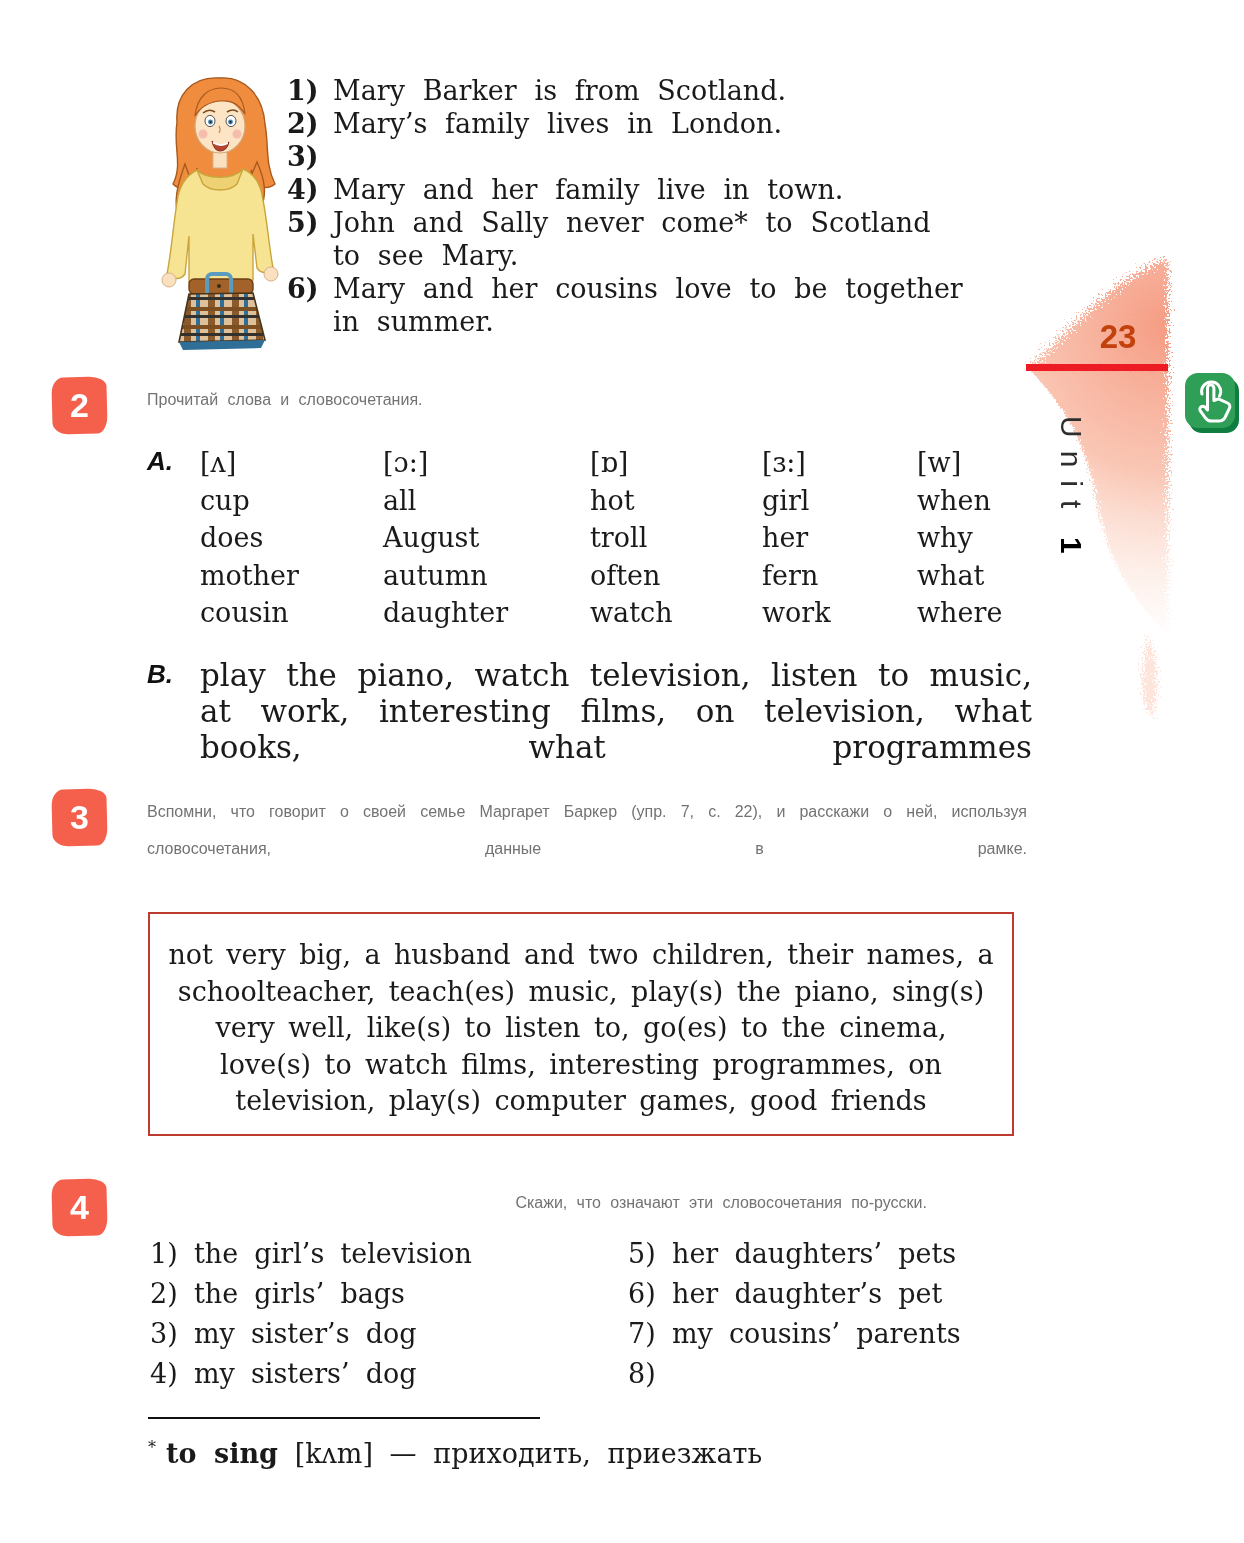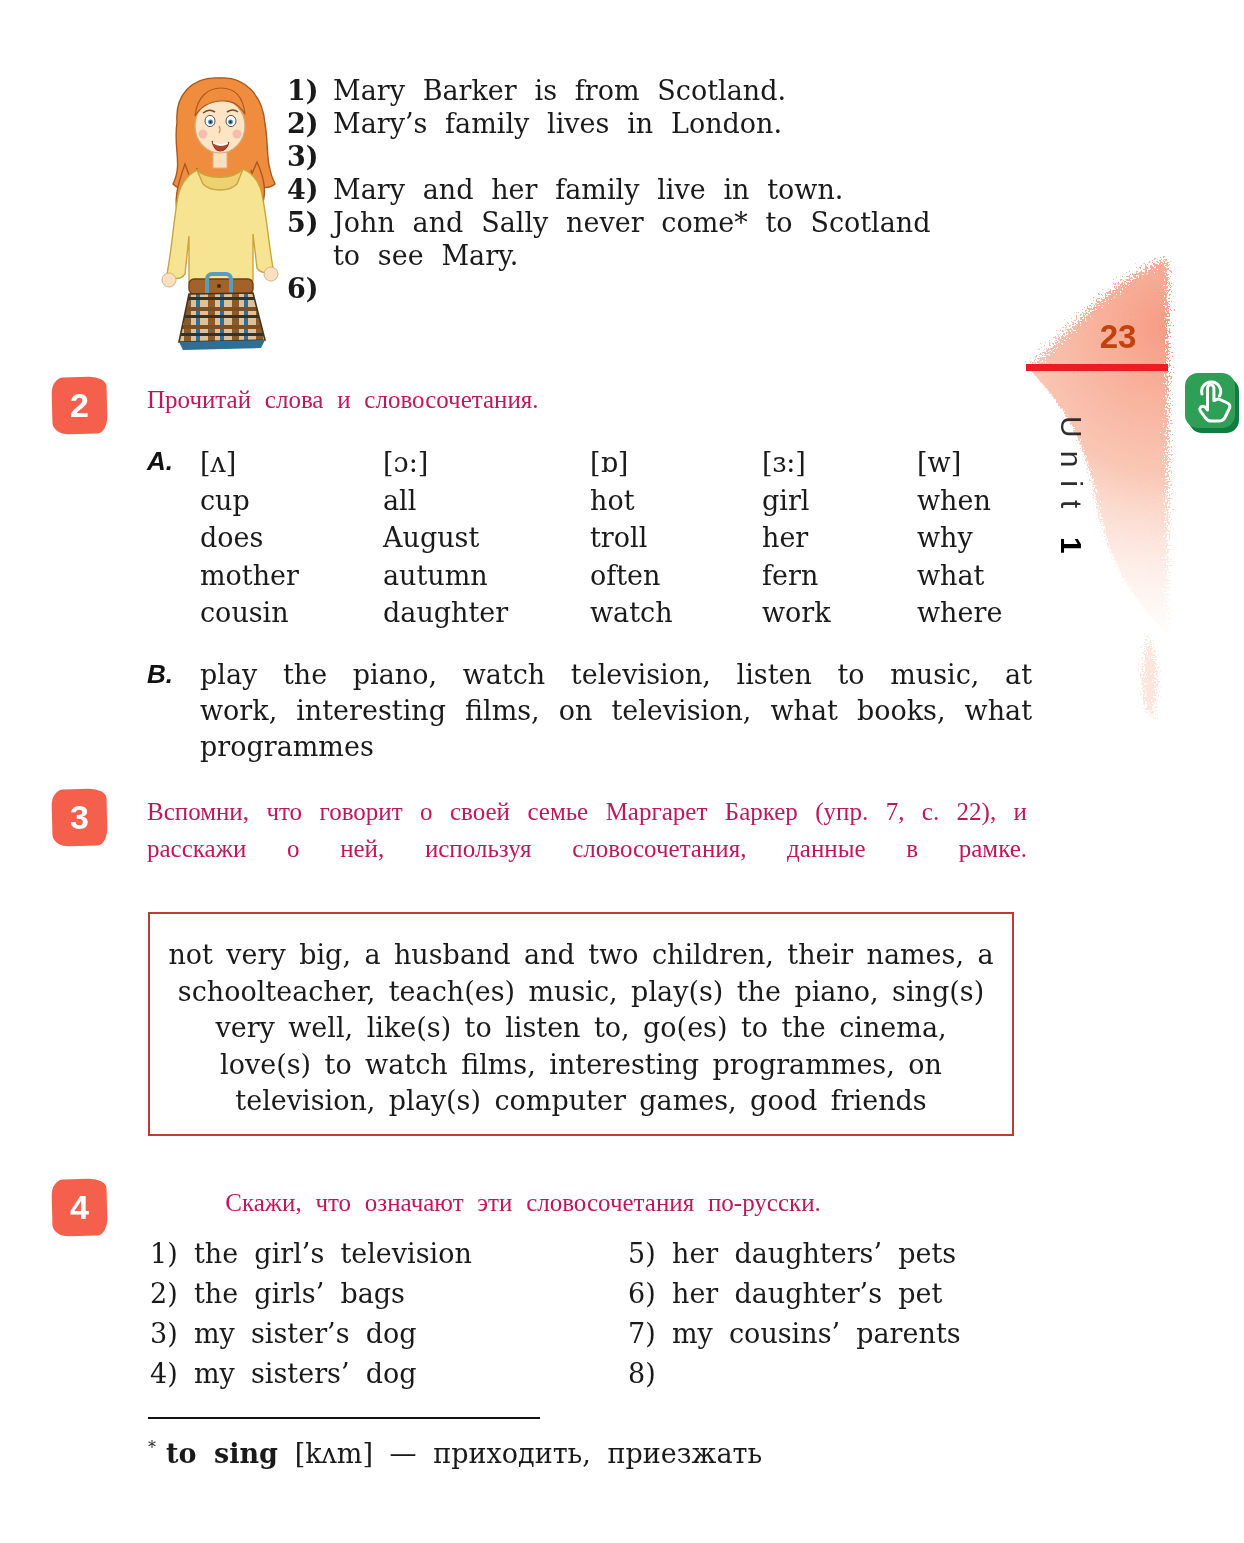--- a/index.html
+++ b/index.html
@@ -22,32 +22,32 @@
   .unit-num{font-weight:800;color:#000;margin-top:16px;}
 
   
   .badge{width:55px;height:57px;background:#f4604c;color:#fff;
          font-family:"Liberation Sans",sans-serif;font-weight:800;font-size:34px;
          display:flex;align-items:center;justify-content:center;
          border-radius:12px 18px 10px 16px / 16px 10px 18px 12px;transform:rotate(-1.5deg);}
   .badge span{transform:rotate(1.5deg);}
 
   
-  .instr{font-family:Liberation Serif, serif;font-size:25px;line-height:37px;
-         color:#be185d;word-spacing:0.30em;text-align:justify;}
+  .instr{font-family:Liberation Sans, sans-serif;font-size:16px;line-height:37px;
+         color:#737373;word-spacing:0.30em;text-align:justify;}
   .instr:after{content:"";display:inline-block;width:100%;}
 
   
   .part-label{font-family:"Liberation Sans",sans-serif;font-weight:800;font-style:italic;
               font-size:26px;color:#111;}
   .ph-table{left:200px;top:444px;display:flex;font-size:27px;line-height:37.5px;}
   .ph-col .ph-head{margin-bottom:0;}
   .ph-words{white-space:pre-line;}
   .c0{width:183px;} .c1{width:207px;} .c2{width:172px;} .c3{width:155px;} .c4{width:130px;}
-  .para-serif{font-size:27px;line-height:36px;word-spacing:0.30em;text-align:justify;}
+  .para-serif{font-size:31px;line-height:36px;word-spacing:0.30em;text-align:justify;}
   .para-serif:after{content:"";display:inline-block;width:100%;}
 
   
   .redbox{left:148px;top:912px;width:866px;height:224px;border:2px solid #bf3a30;box-sizing:border-box;
           padding:23px 14px 0 14px;text-align:center;font-size:27px;line-height:36.5px;word-spacing:0.18em;}
 
   
   .ex4-grid{left:150px;top:1238px;width:880px;display:grid;grid-template-columns:478px auto;
             grid-auto-flow:column;grid-template-rows:repeat(4,40px);font-size:27px;word-spacing:0.28em;}
   .ex4-item{display:flex;}
@@ -138,20 +138,22 @@
         <span class="tli-num">4)</span>
         <span class="tli-text">Mary and her family live in town.</span>
       </div>
     <div class="tli">
         <span class="tli-num">5)</span>
         <span class="tli-text">John and Sally never come* to Scotland
 to see Mary.</span>
       </div>
     <div class="tli">
         <span class="tli-num">6)</span>
+        <span class="tli-text">Mary and her cousins love to be together
+in summer.</span>
       </div>
   </div>
 
   <svg class="abs" style="left:1000px;top:256px" width="244" height="560" viewBox="0 0 244 560">
     <defs>
       <radialGradient id="sprayg" cx="168" cy="70" r="330" gradientUnits="userSpaceOnUse">
         <stop offset="0" stop-color="#f5967c" stop-opacity="0.95"></stop>
         <stop offset="0.45" stop-color="#f8b49c" stop-opacity="0.75"></stop>
         <stop offset="0.75" stop-color="#fbd2c2" stop-opacity="0.35"></stop>
         <stop offset="1" stop-color="#fde8df" stop-opacity="0"></stop>
@@ -234,21 +236,21 @@
   <div class="abs badge" style="left:52px;top:789px">
       <span>3</span>
     </div>
   <div class="abs instr" style="left:147px;top:793px;width:880px">Вспомни, что говорит о своей семье Маргарет Баркер (упр. 7, с. 22), и расскажи о ней, используя словосочетания, данные в рамке.</div>
 
   <div class="abs redbox">not very big, a husband and two children, their names, a schoolteacher, teach(es) music, play(s) the piano, sing(s) very well, like(s) to listen to, go(es) to the cinema, love(s) to watch films, interesting programmes, on television, play(s) computer games, good friends</div>
 
   <div class="abs badge" style="left:52px;top:1179px">
       <span>4</span>
     </div>
-  <div class="abs instr" style="left:133px;top:1184px;width:780px;text-align:center">Скажи, что означают эти словосочетания по-русски.</div>
+  <div class="abs instr" style="left:147px;top:1184px;width:780px;text-align:right">Скажи, что означают эти словосочетания по-русски.</div>
 
   <div class="abs ex4-grid">
     <div class="ex4-item">
         <span class="ex4-num">1)</span>
         <span>the girl’s television</span>
       </div>
     <div class="ex4-item">
         <span class="ex4-num">2)</span>
         <span>the girls’ bags</span>
       </div>

